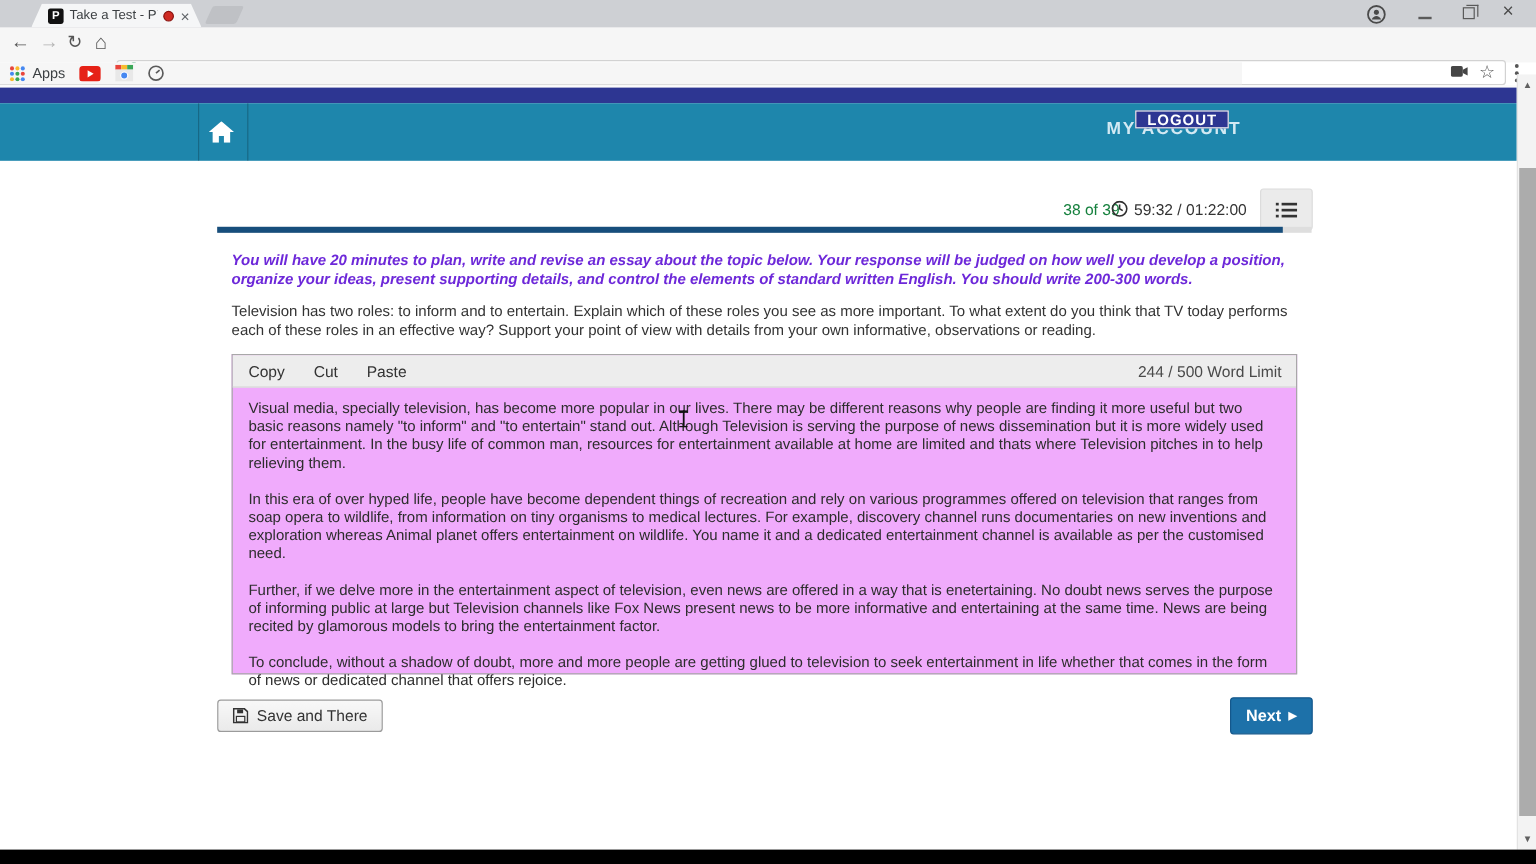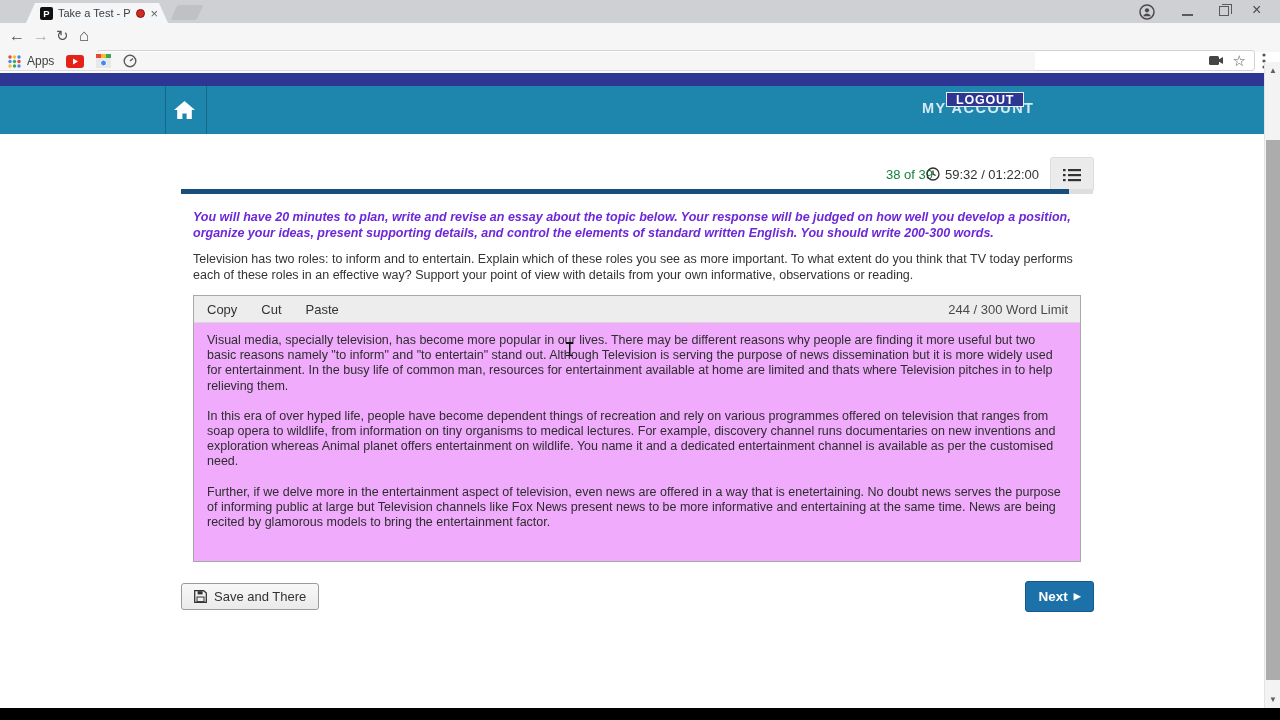--- a/index.html
+++ b/index.html
@@ -239,26 +239,27 @@
   </div>
 
   <p class="instructions">You will have 20 minutes to plan, write and revise an essay about the topic below. Your response will be judged on how well you develop a position, organize your ideas, present supporting details, and control the elements of standard written English. You should write 200-300 words.</p>
   <p class="prompt">Television has two roles: to inform and to entertain. Explain which of these roles you see as more important. To what extent do you think that TV today performs each of these roles in an effective way? Support your point of view with details from your own informative, observations or reading.</p>
 
   <div class="editor">
     <div class="etoolbar">
       <span class="ebtn">Copy</span>
       <span class="ebtn">Cut</span>
       <span class="ebtn">Paste</span>
-      <span class="word-count">244 / 300 Word Limit</span>
+      <span class="word-count">244 / 500 Word Limit</span>
     </div>
     <div class="etext">
       <p>Visual media, specially television, has become more popular in our lives. There may be different reasons why people are finding it more useful but two basic reasons namely "to inform" and "to entertain" stand out. Although Television is serving the purpose of news dissemination but it is more widely used for entertainment. In the busy life of common man, resources for entertainment available at home are limited and thats where Television pitches in to help relieving them.</p>
       <p>In this era of over hyped life, people have become dependent things of recreation and rely on various programmes offered on television that ranges from soap opera to wildlife, from information on tiny organisms to medical lectures. For example, discovery channel runs documentaries on new inventions and exploration whereas Animal planet offers entertainment on wildlife. You name it and a dedicated entertainment channel is available as per the customised need.</p>
       <p>Further, if we delve more in the entertainment aspect of television, even news are offered in a way that is enetertaining. No doubt news serves the purpose of informing public at large but Television channels like Fox News present news to be more informative and entertaining at the same time. News are being recited by glamorous models to bring the entertainment factor.</p>
+      <p>To conclude, without a shadow of doubt, more and more people are getting glued to television to seek entertainment in life whether that comes in the form of news or dedicated channel that offers rejoice.</p>
     </div>
   </div>
   <div class="ibeam"></div>
 
   <div class="save-btn">
     <svg width="13" height="13" viewBox="0 0 13 13">
       <path d="M.7.7h9L12.3 3v9.3H.7z" fill="none" stroke="#333" stroke-width="1.3"></path>
       <rect x="3.6" y="1.2" width="5" height="3.2" fill="#333"></rect>
       <rect x="3" y="7" width="7" height="4.6" fill="none" stroke="#333" stroke-width="1"></rect>
     </svg>

